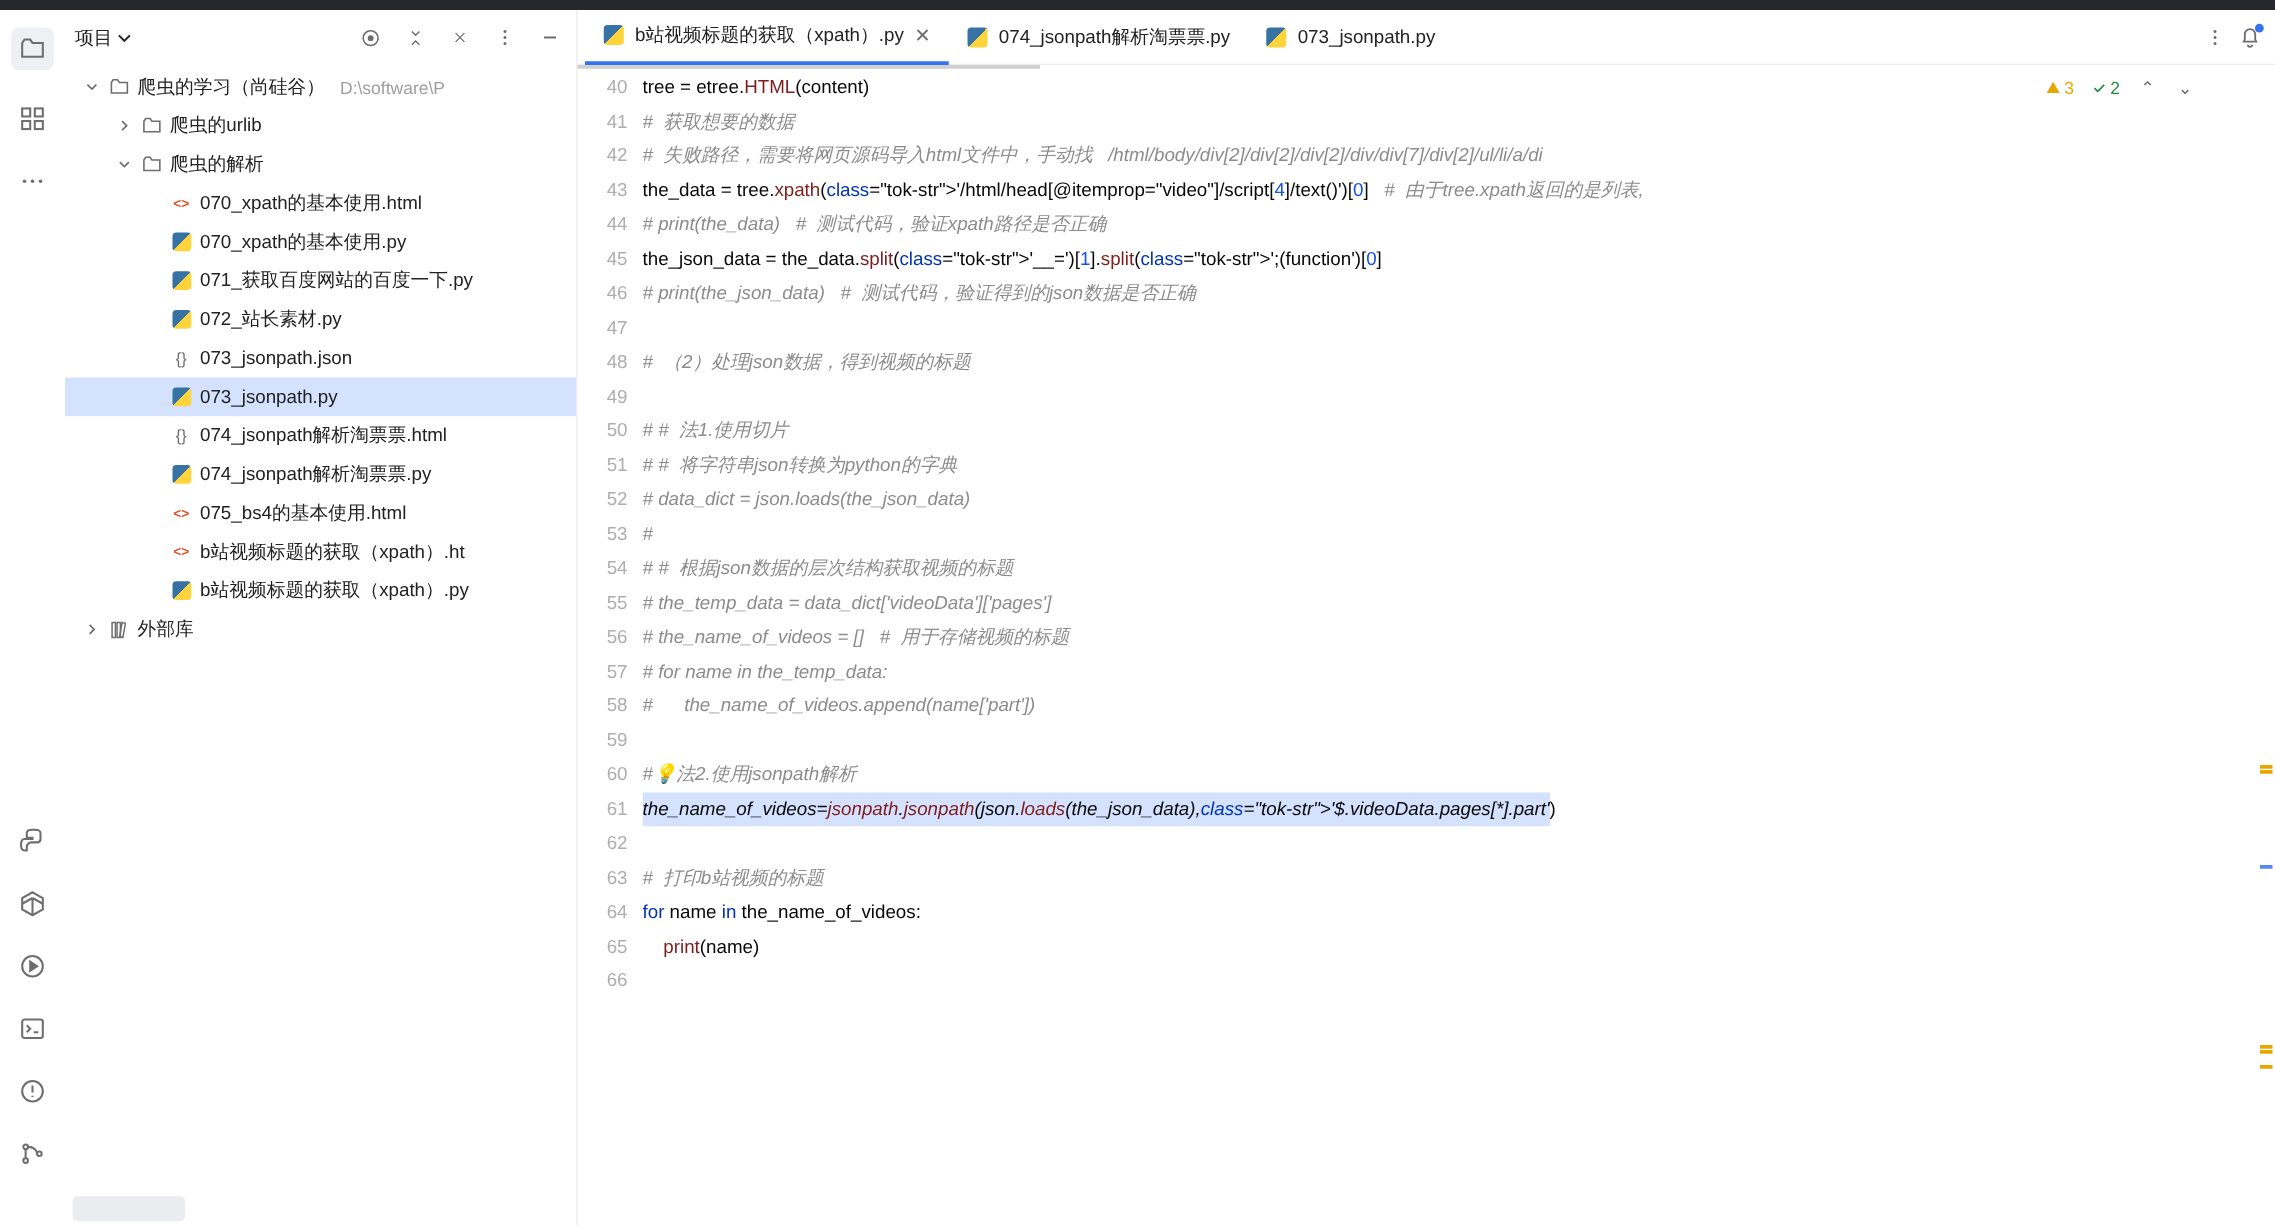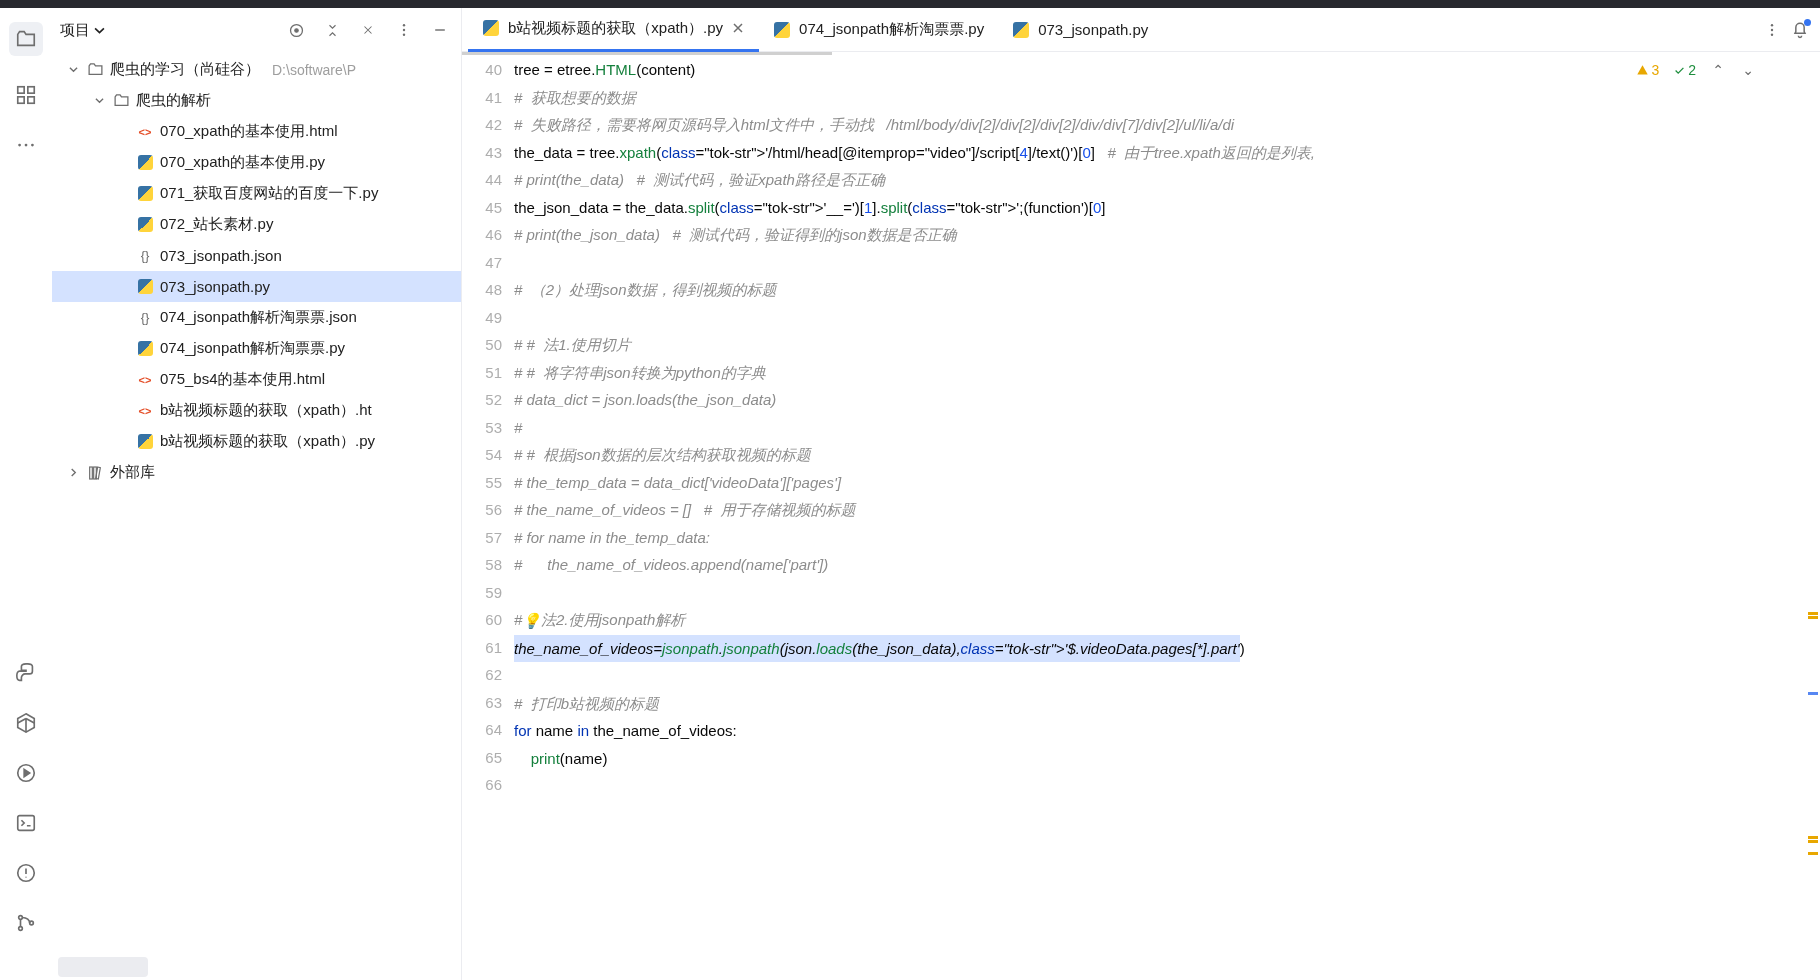--- a/index.html
+++ b/index.html
@@ -39,21 +39,21 @@
 .tab.active { border-bottom:3px solid #3574f0; }
 .tab .close { width:14px; height:14px; color:#6e6e6e; }
 .tabs .spacer { flex:1; }
 .tabs .tbtn { width:28px; height:28px; display:flex; align-items:center; justify-content:center; color:#6e6e6e; cursor:pointer; position:relative; }
 .notif-dot { position:absolute; top:3px; right:3px; width:7px; height:7px; background:#3574f0; border-radius:50%; }
 .tabstrip-shadow { position:absolute; top:44px; left:0; width:370px; height:3px; background:#d0d0d0; z-index:2; }
 .code-area { flex:1; display:flex; position:relative; overflow:hidden; font-family:"JetBrains Mono",Consolas,monospace; font-size:15px; }
 .gutter { width:52px; text-align:right; padding:4px 12px 0 0; color:#aeaeae; line-height:27.5px; user-select:none; }
 .code { flex:1; padding:4px 0 0 0; line-height:27.5px; white-space:pre; color:#080808; overflow:hidden; }
 .tok-kw { color:#0033b3; }
-.tok-fn { color:#15803d;margin-top:28px; }
+.tok-fn { color:#7f1d1d;margin-top:28px; }
 .tok-num { color:#1750eb; }
 .tok-cmt { color:#8c8c8c; font-style:italic; }
 .hl-line { background:#d4e2ff; display:inline-block;font-style:italic; }
 .bulb { display:inline-block; vertical-align:middle; color:#e8a700; }
 .inspection { position:absolute; top:10px; right:64px; display:flex; align-items:center; gap:14px; font-size:14px; color:#6e6e6e; }
 .inspection .warn { color:#e8a700; display:flex; align-items:center; gap:2px; }
 .inspection .weak { color:#1e8e3e; display:flex; align-items:center; gap:2px; }
 .inspection svg { width:13px; height:13px; }
 .inspection .nav-up, .inspection .nav-down { cursor:pointer; width:16px; text-align:center; }
 .scroll-marks { position:absolute; right:2px; top:60px; bottom:0; width:14px; }
@@ -179,20 +179,33 @@
               <path d="M3 7l2-3h5l2 3h9v12H3z"></path>
             </svg>
           </span>
         <span style="font-weight:500">爬虫的学习（尚硅谷）</span>
         <span class="path-hint">D:\software\P</span>
       </div>
       <div id="folder-rows">
           <div class="row" style="padding-left:40px">
      <span class="chevron">
               <svg viewBox="0 0 10 10">
+                <path d="M3 1l4 4-4 4" fill="none" stroke="currentColor" stroke-width="1.5"></path>
+              </svg>
+            </span>
+     <span class="icon folder">
+              <svg viewBox="0 0 24 24" width="17" height="17" fill="none" stroke="currentColor" stroke-width="1.8">
+                <path d="M3 7l2-3h5l2 3h9v12H3z"></path>
+              </svg>
+            </span>
+     <span>爬虫的urlib</span>
+   </div>
+          <div class="row" style="padding-left:40px">
+     <span class="chevron">
+              <svg viewBox="0 0 10 10">
                 <path d="M1 3l4 4 4-4" fill="none" stroke="currentColor" stroke-width="1.5"></path>
               </svg>
             </span>
      <span class="icon folder">
               <svg viewBox="0 0 24 24" width="17" height="17" fill="none" stroke="currentColor" stroke-width="1.8">
                 <path d="M3 7l2-3h5l2 3h9v12H3z"></path>
               </svg>
             </span>
      <span>爬虫的解析</span>
    </div>
@@ -217,21 +230,21 @@
           <div class="row " style="padding-left:84px">
      <span class="icon json">{}</span>
      <span>073_jsonpath.json</span>
    </div>
           <div class="row selected" style="padding-left:84px">
      <span class="icon py"></span>
      <span>073_jsonpath.py</span>
    </div>
           <div class="row " style="padding-left:84px">
      <span class="icon json">{}</span>
-     <span>074_jsonpath解析淘票票.json</span>
+     <span>074_jsonpath解析淘票票.html</span>
    </div>
           <div class="row " style="padding-left:84px">
      <span class="icon py"></span>
      <span>074_jsonpath解析淘票票.py</span>
    </div>
           <div class="row " style="padding-left:84px">
      <span class="icon html">&lt;&gt;</span>
      <span>075_bs4的基本使用.html</span>
    </div>
           <div class="row " style="padding-left:84px">

